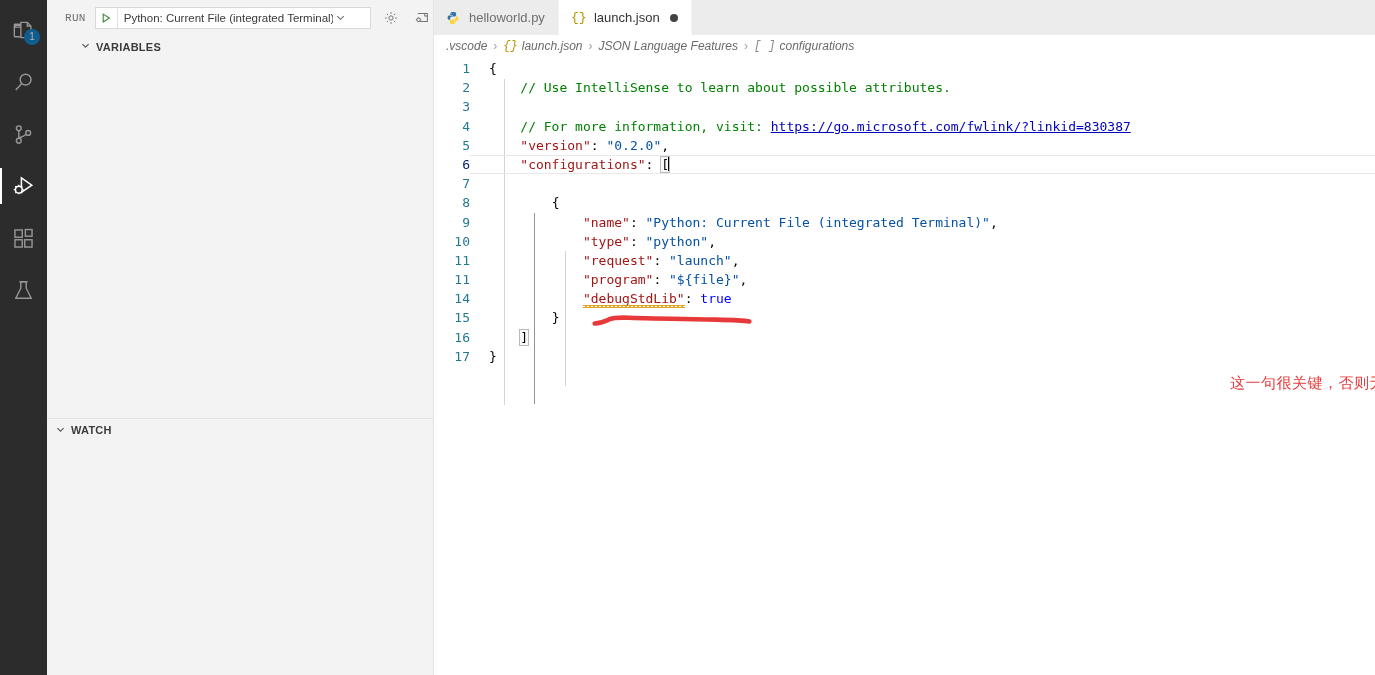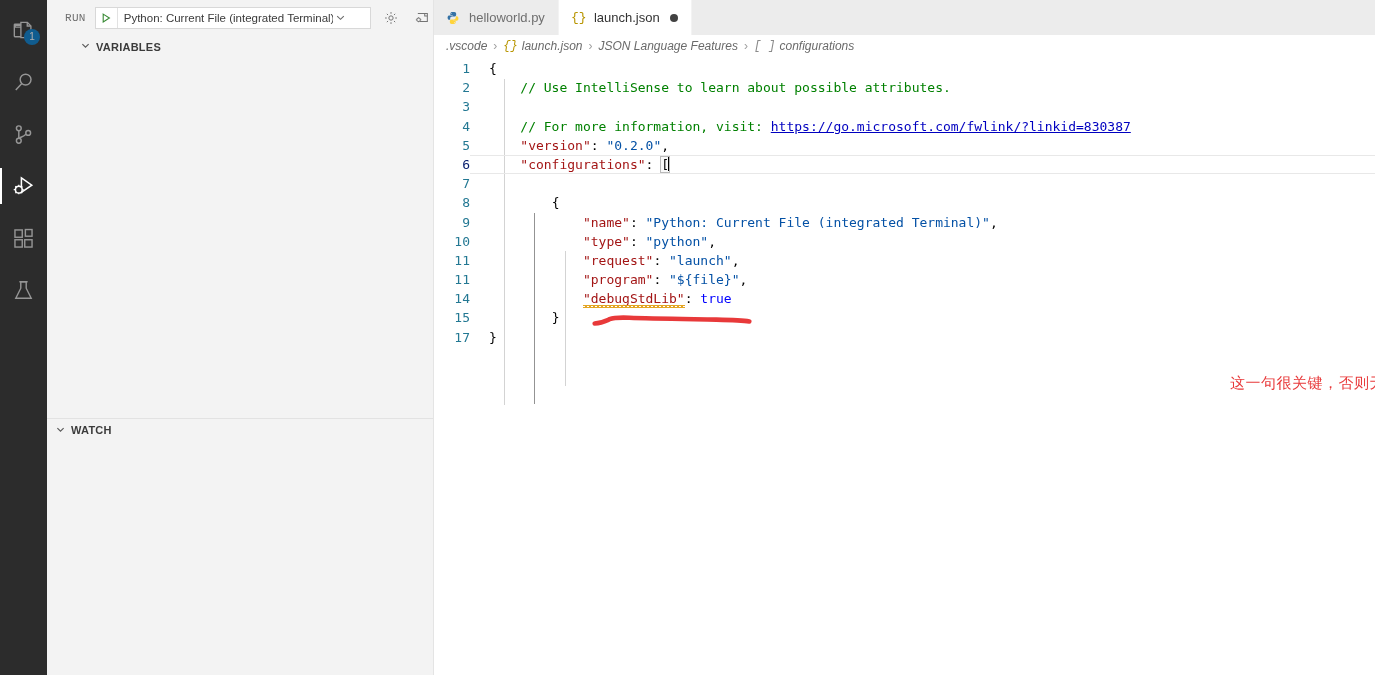--- a/index.html
+++ b/index.html
@@ -527,20 +527,24 @@
         <div class="line">
           <span class="gutter">14</span>
           <span class="ltext">            <span class="t-key squiggle">"debugStdLib"</span><span class="t-punc">: </span><span class="t-bool">true</span></span>
         </div>
 
         <div class="line">
           <span class="gutter">15</span>
           <span class="ltext">        <span class="t-punc">}</span></span>
         </div>
 
+        <div class="line">
+          <span class="gutter">16</span>
+          <span class="ltext">    <span class="t-punc bracket-box">]</span></span>
+        </div>
 
         <div class="line">
           <span class="gutter">17</span>
           <span class="ltext"><span class="t-punc">}</span></span>
         </div>
       </div>
 
       <svg class="annot-svg" viewBox="0 0 943 618" preserveAspectRatio="none">
         <path d="M161 266.5 C 168 266.2, 172 264.0, 176 262.2 C 180 260.6, 186 260.4, 196 260.8 C 215 261.5, 250 262.0, 283 262.6 C 305 263.0, 312 263.7, 316 264.4" stroke="#e8393a" stroke-width="4.6" fill="none" stroke-linecap="round" stroke-linejoin="round"></path>
       </svg>

